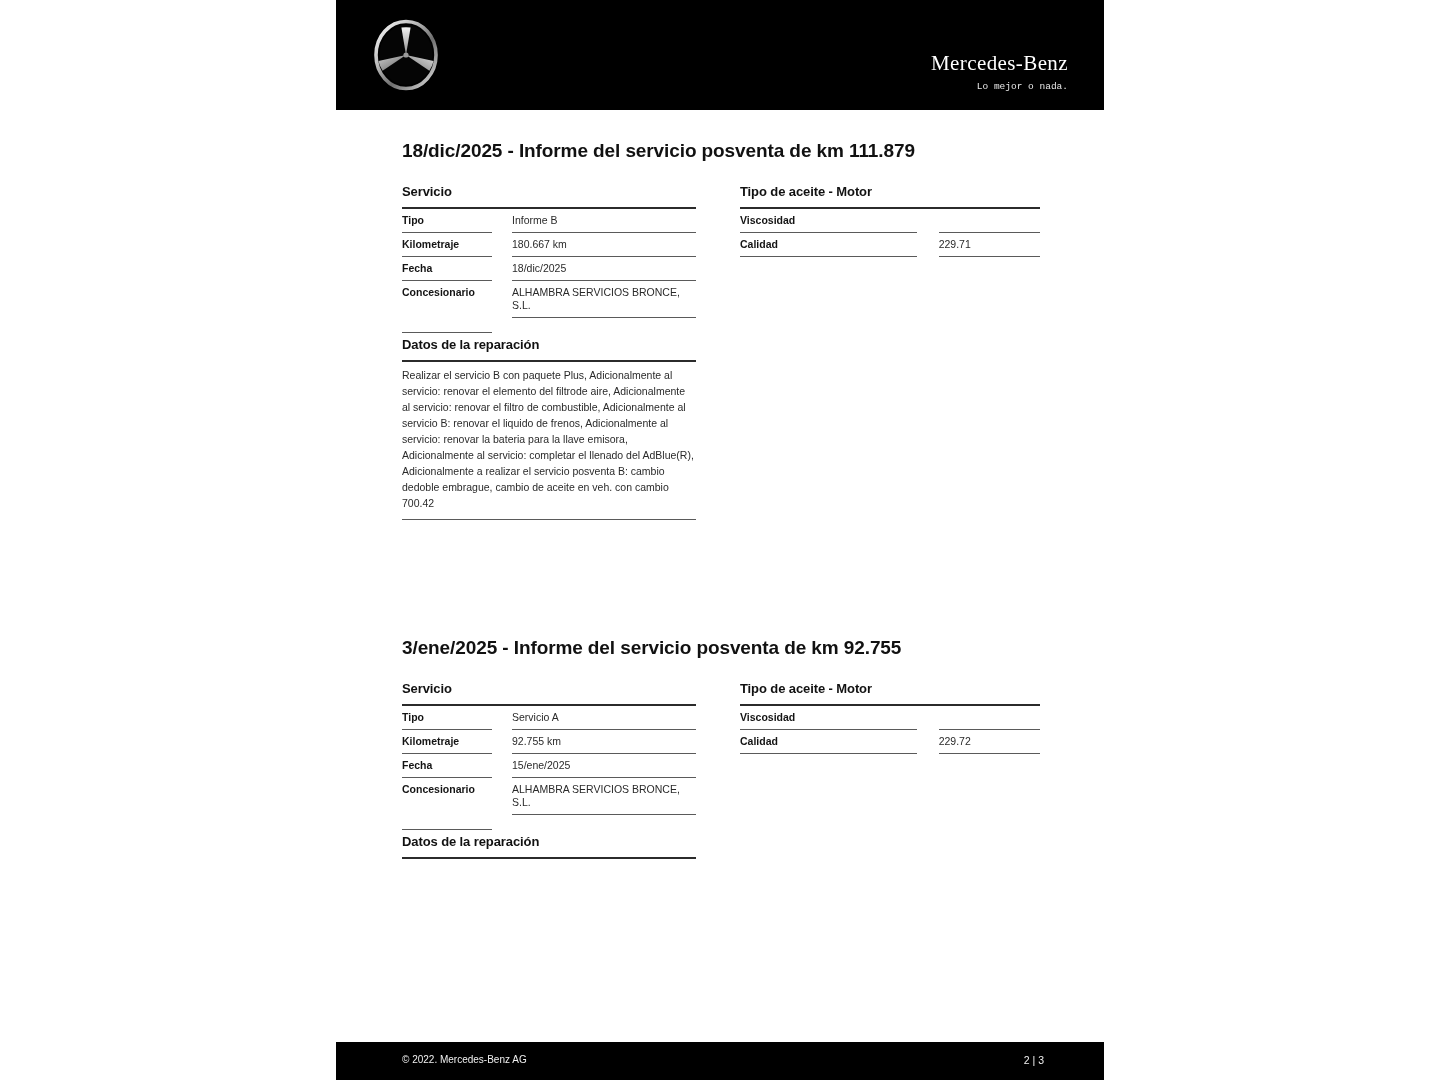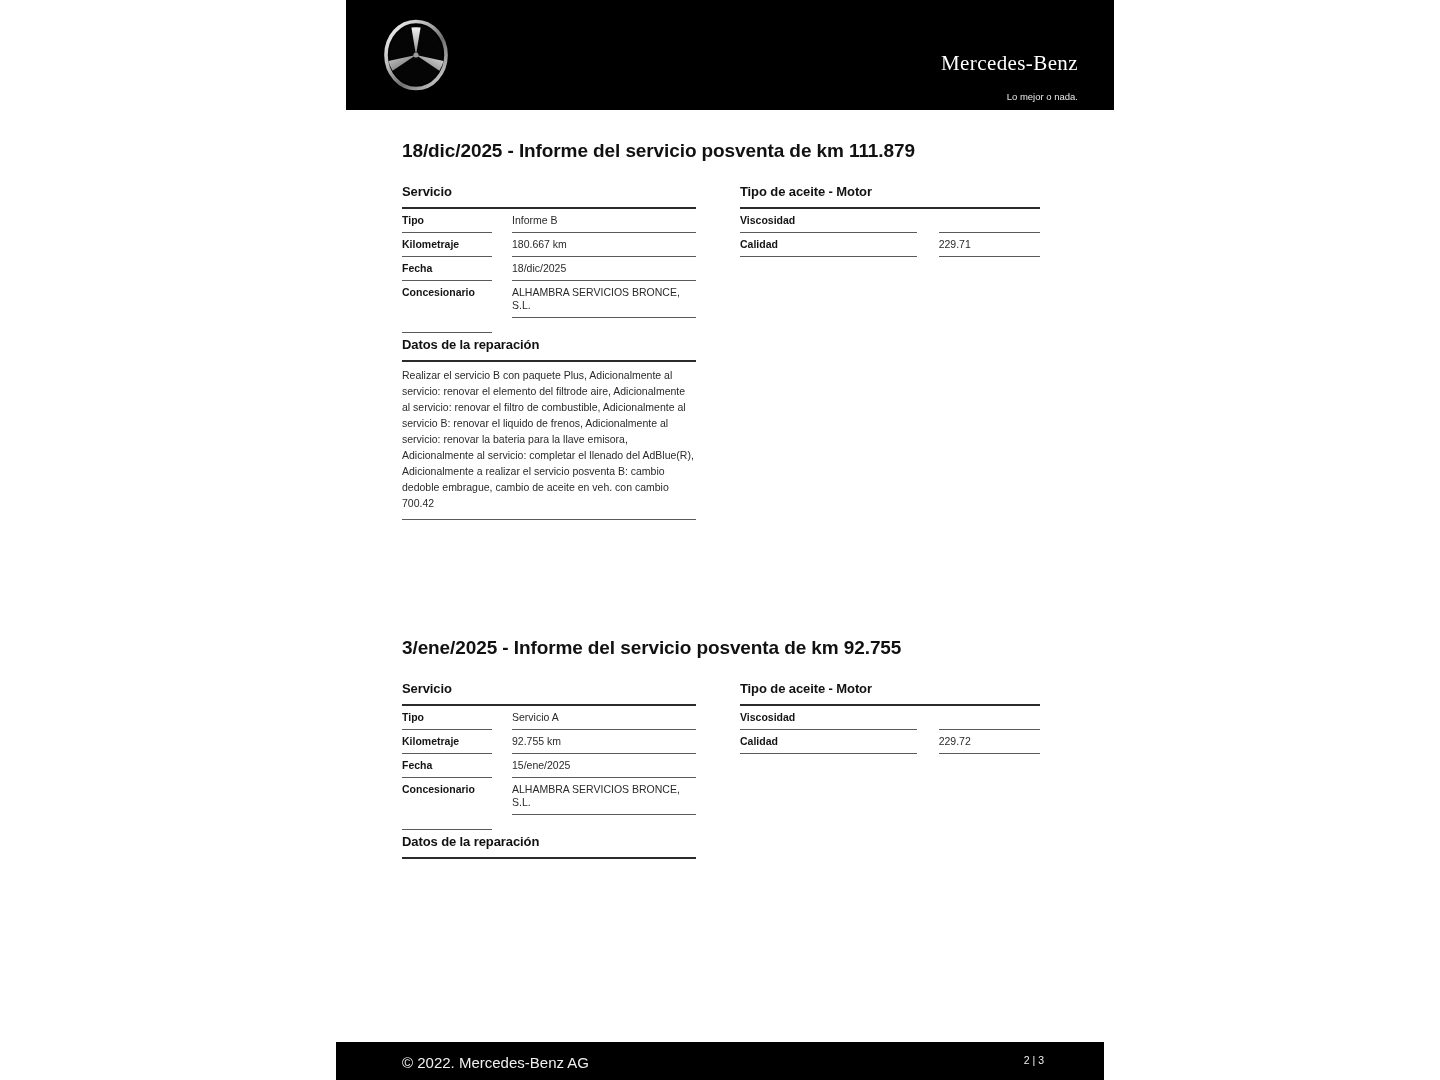--- a/index.html
+++ b/index.html
@@ -20,21 +20,21 @@
     left: 336px;
     top: 0;
     width: 768px;
     height: 1080px;
     background: #ffffff;
   }
 
   
   .header-band {
     position: absolute;
-    left: 10px;
+    left: 0;
     top: 0;
     width: 768px;
     height: 110px;
     background: #000000;
   }
   .logo-star {
     position: absolute;
     left: 34px;
     top: 19px;
     width: 72px;
@@ -48,24 +48,24 @@
   }
   .brand-word {
     font-family: "Liberation Serif", serif;
     font-size: 21px;
     letter-spacing: 0.4px;
     color: #ffffff;
     line-height: 1;
     white-space: nowrap;
   }
   .brand-tag {
-    font-family: Liberation Sans, sans-serif;
+    font-family: Liberation Mono, monospace;
     font-size: 9.5px;
     color: #e9e9e9;
-    margin-top: 18px;
+    margin-top: 8px;
     line-height: 1;
     white-space: nowrap;
   }
 
   
   .content {
     position: absolute;
     left: 0;
     top: 110px;
     width: 768px;
@@ -158,21 +158,21 @@
     left: 0;
     bottom: 0;
     width: 768px;
     height: 38px;
     background: #000000;
   }
   .footer-left {
     position: absolute;
     left: 66px;
     top: 12px;
-    font-size: 15px;
+    font-size: 10px;
     color: #f0f0f0;
     white-space: nowrap;
     text-align: center;
   }
   .footer-right {
     position: absolute;
     right: 60px;
     top: 12px;
     font-size: 10.5px;
     color: #f0f0f0;

